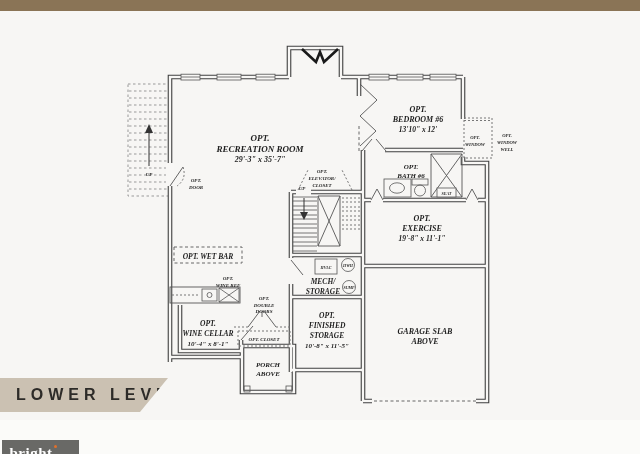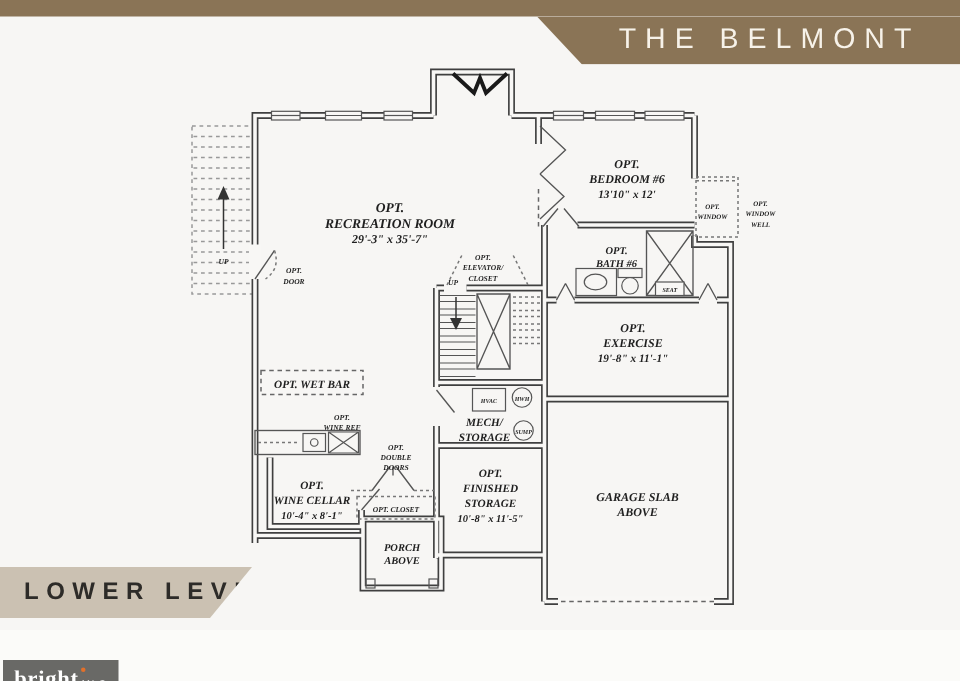--- a/index.html
+++ b/index.html
@@ -212,23 +212,20 @@
 
       <text class="t t8" x="425" y="334">GARAGE SLAB</text>
       <text class="t t8" x="425" y="344">ABOVE</text>
 
       <text class="t t7" x="268" y="367">PORCH</text>
       <text class="t t7" x="268" y="376">ABOVE</text>
     </g>
   </svg>
 
   <div class="hdr-strip"></div>
-  <div class="hdr-block">
-    <span class="hdr-title">THE BELMONT</span>
-  </div>
 
   <div class="level-band">
     <span>LOWER LEVEL</span>
   </div>
 
   <div class="footer">
     <div class="logo">
       <span class="logo-word">bright</span>
       <span class="logo-suffix">MLS</span>
       <span class="logo-dot"></span>

